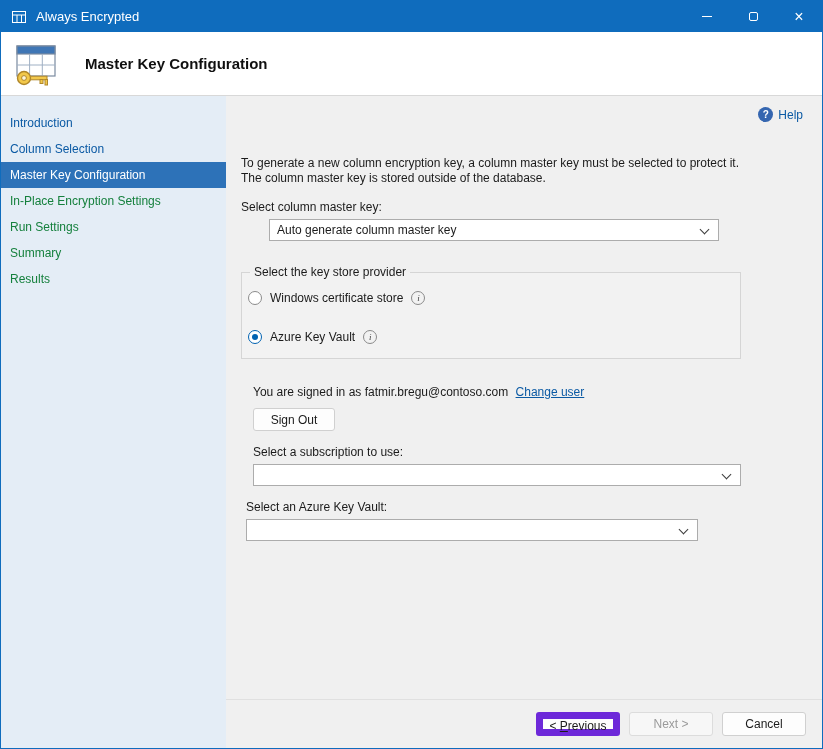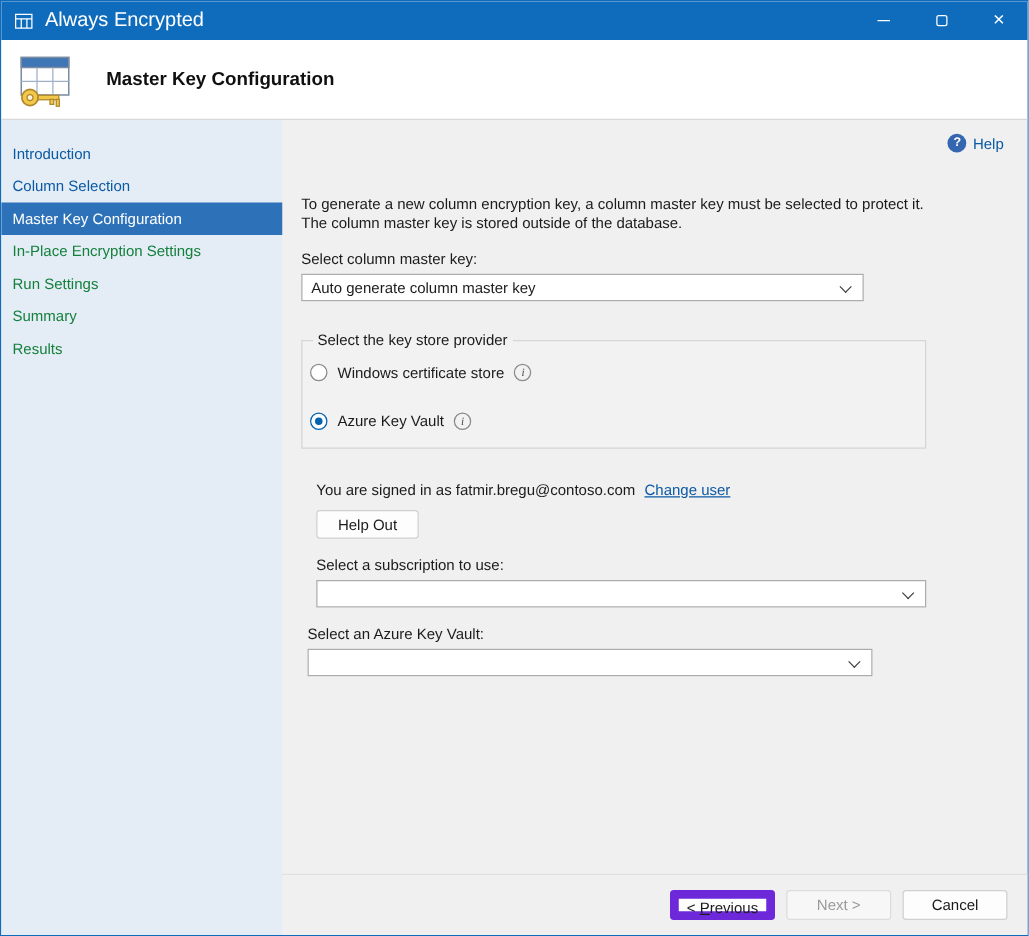--- a/index.html
+++ b/index.html
@@ -4,21 +4,21 @@
 <style>
   * { margin:0; padding:0; box-sizing:border-box; }
   html,body { width:823px; height:749px; }
   body { font-family:"Liberation Sans", sans-serif; font-size:12px; color:#1b1b1b; background:#fff; }
 
   .window { width:823px; height:749px; display:flex; flex-direction:column; border:1px solid #0f6cbd; background:#f0f0f0; overflow:hidden; }
 
   
   .titlebar { flex:0 0 31px; background:#0f6cbd; display:flex; align-items:center; color:#fff; }
   .app-icon { margin:0 9px 0 10px; display:flex; }
-  .titlebar-text { font-size:16px; }
+  .titlebar-text { font-size:13px; }
   .win-controls { margin-left:auto; display:flex; height:100%; }
   .win-btn { width:46px; display:flex; align-items:center; justify-content:center; color:#fff; cursor:default; }
   .glyph-min { width:10px; border-top:1px solid #fff; display:block; }
   .glyph-max { width:9px; height:9px; border:1px solid #fff; border-radius:2px; display:block; }
   .glyph-close { font-size:16px; line-height:1; }
 
   
   .header { flex:0 0 64px; background:#fff; display:flex; align-items:center; border-bottom:1px solid #d8d8d8; }
   .header-icon { margin:0 24px 0 10px; display:flex; }
   .page-title { font-size:15px; font-weight:bold; color:#101010; }
@@ -35,21 +35,21 @@
   .content { flex:1; position:relative; padding:12px 16px 0 15px; overflow:hidden; }
 
   .help { position:absolute; top:11px; right:19px; display:flex; gap:5px; align-items:center; color:#0b5aa4; cursor:pointer; }
   .help-icon { width:15px; height:15px; border-radius:50%; background:#3566b0; color:#fff; font-size:10px; font-weight:bold; display:flex; align-items:center; justify-content:center; }
 
   .intro { margin-top:48px; width:515px; line-height:1.25; }
   .field-label { margin-top:14px; }
 
   .combo { height:22px; background:#fff; border:1px solid #acacac; display:flex; align-items:center; padding:0 24px 0 7px; position:relative; margin-top:5px; cursor:default; }
   .combo .chev { position:absolute; right:10px; top:6px; width:7px; height:7px; border-right:1.4px solid #3c3c3c; border-bottom:1.4px solid #3c3c3c; transform:rotate(45deg); }
-  .combo-master { width:450px; }
+  .combo-master { width:450px;margin-left:28px; }
   .combo-sub { width:488px; }
   .combo-vault { width:452px; }
 
   fieldset.provider { margin-top:24px; width:500px; border:1px solid #d5d5d5; background:#f2f2f2; padding:4px 10px 14px 4px; }
   fieldset.provider legend { padding:0 4px; margin-left:4px; }
   .radio-row { display:flex; align-items:center; margin:10px 0 0 2px; cursor:pointer; }
   .radio-row.first { margin-top:8px; margin-bottom:25px; }
   .radio { width:14px; height:14px; border-radius:50%; background:#fff; border:1px solid #8b8b8b; position:relative; flex:0 0 14px; }
   .radio.selected { border-color:#0062b1; }
   .radio.selected::after { content:""; position:absolute; left:3px; top:3px; right:3px; bottom:3px; border-radius:50%; background:#0062b1; }
@@ -160,21 +160,21 @@
             <span class="radio-label">Azure Key Vault</span>
             <span class="info">i</span>
           </div>
         </fieldset>
 
         <div class="signin-line">
           <span>You are signed in as fatmir.bregu@contoso.com</span>
           <span class="link">Change user</span>
         </div>
 
-        <button class="btn signout">Help Out</button>
+        <button class="btn signout">Sign Out</button>
 
         <div class="field-label indent">Select a subscription to use:</div>
         <div class="combo combo-sub indent">
           <span></span>
           <span class="chev"></span>
         </div>
 
         <div class="field-label indent-sm">Select an Azure Key Vault:</div>
         <div class="combo combo-vault indent-sm">
           <span></span>

